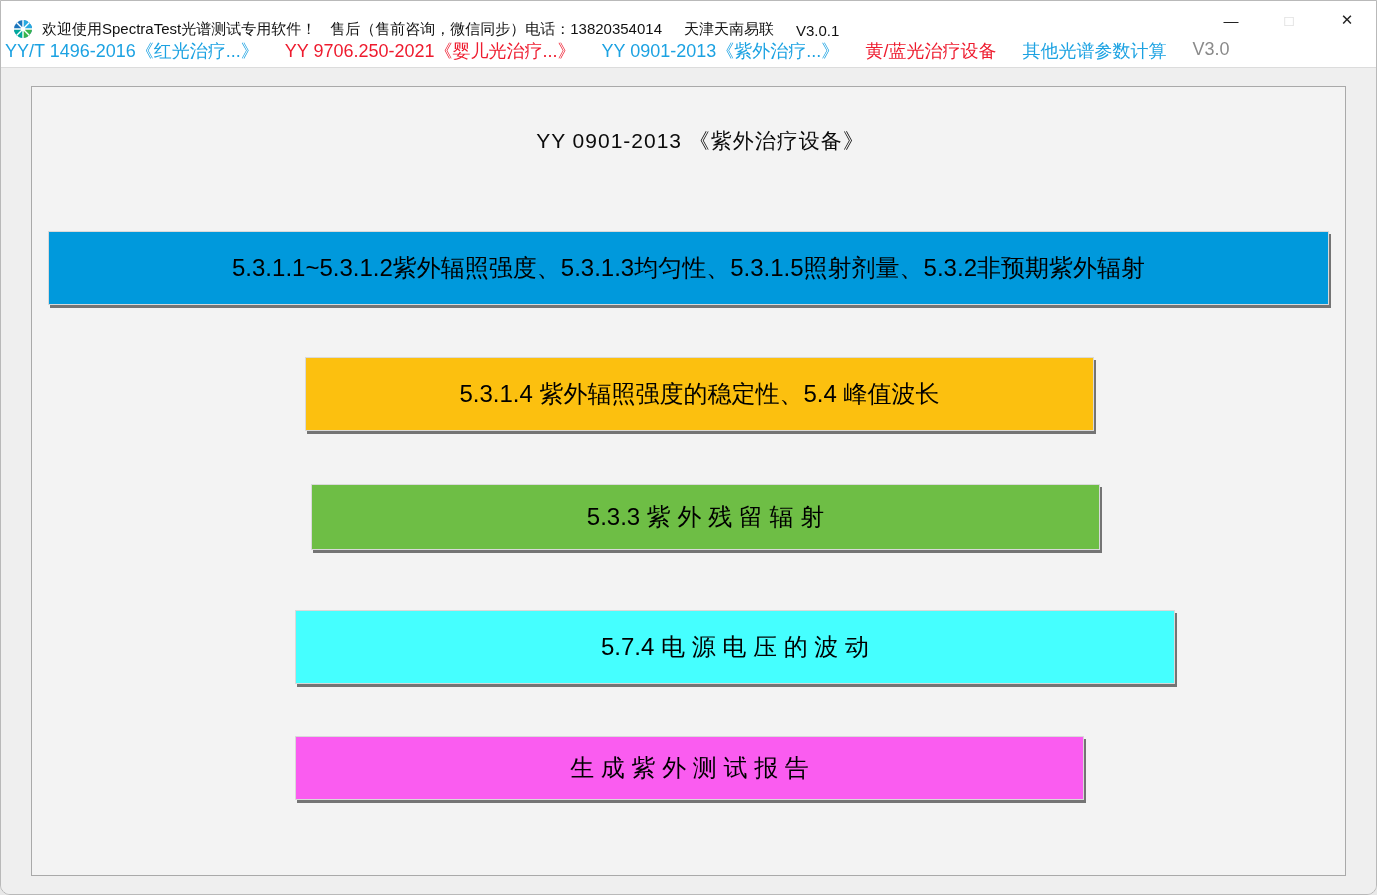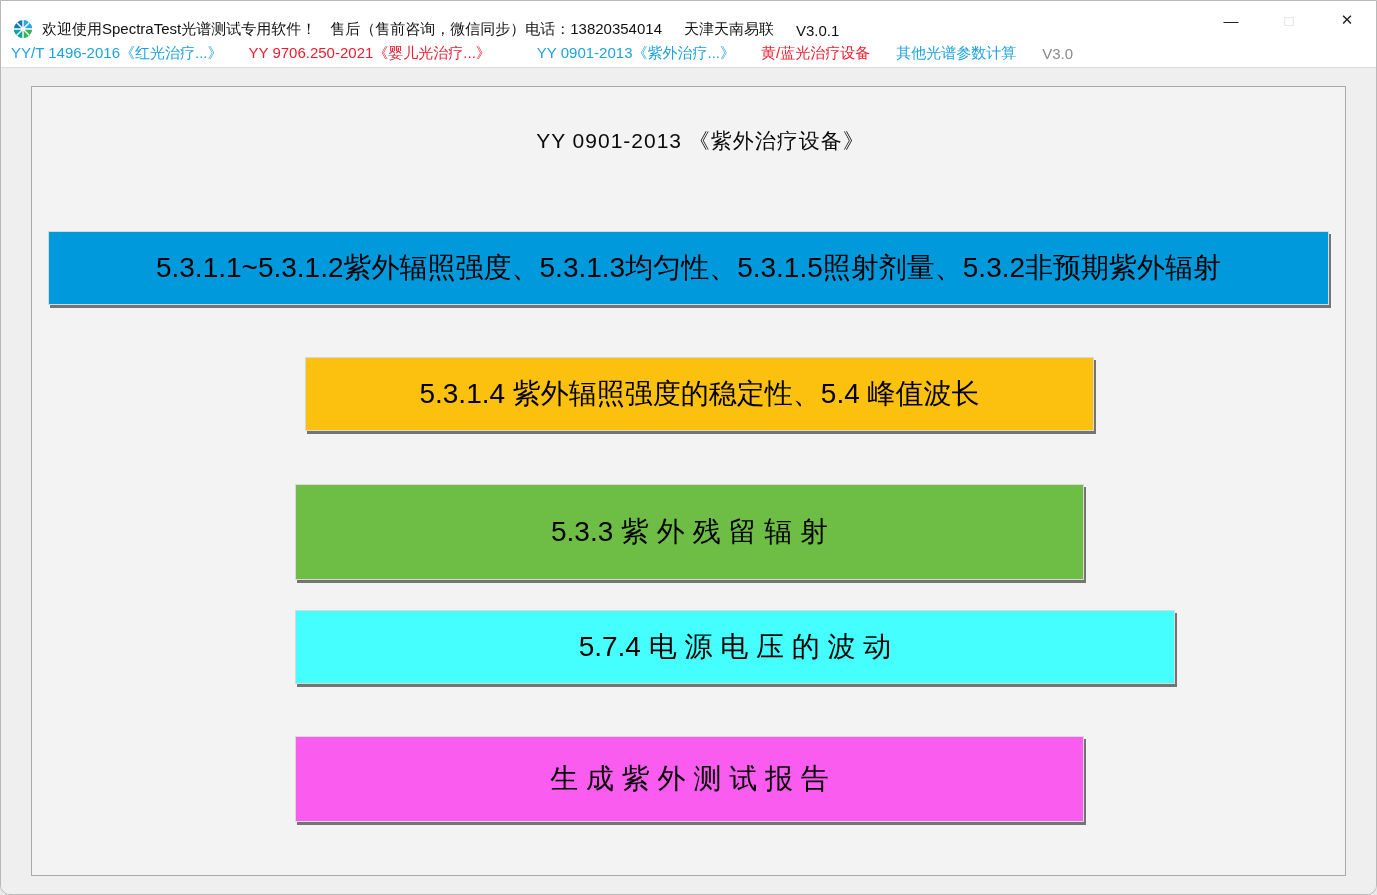--- a/index.html
+++ b/index.html
@@ -41,23 +41,23 @@
     font-size: 15px; color: #222;
     cursor: pointer;
   }
   .win-btn.maximize { color: #d4d4d4; }
   
   .menubar {
     position: absolute; top: 38px; left: 0; right: 0;
     height: 29px;
     background: #ffffff;
     border-bottom: 1px solid #dcdcdc;
-    display: flex; align-items: center;
-    padding-left: 10px;
-    font-size: 15px;
+    display: flex; align-items: flex-start;
+    padding-left: 4px;
+    font-size: 18px;
     white-space: nowrap;
   }
   .menu-item { margin-right: 26px; cursor: pointer; }
   .menu-item.static { cursor: default; }
   
   .win-body {
     position: absolute; top: 68px; left: 0; right: 0; bottom: 0;
     background: #efefef;
   }
   .panel {
@@ -74,32 +74,32 @@
     font-size: 21px;
     font-weight: 400;
     color: #0a0a0a;
     letter-spacing: 1px;
   }
   
   .test-btn {
     position: absolute;
     display: flex; align-items: center; justify-content: center;
     font-family: "Liberation Sans", "DejaVu Sans", sans-serif;
-    font-size: 28px; color: #000;
+    font-size: 24px; color: #000;
     border: 1px solid #d9d9d9;
     box-shadow: 2px 3px 0 0 #747474;
     cursor: pointer;
     text-align: center;
     line-height: 1.2;
   }
   .btn-wide  { left: 16px;  top: 144px; width: 1281px; height: 74px; }
   .btn-row1  { left: 263px; top: 270px; width: 789px;  height: 74px; margin-left: 10px; }
-  .btn-row2  { left: 263px; top: 397px; width: 789px;  height: 96px; }
+  .btn-row2  { left: 279px; top: 397px; width: 789px;  height: 66px; }
   .btn-row3  { left: 263px; top: 523px; width: 880px;  height: 74px; }
-  .btn-row4  { left: 263px; top: 649px; width: 789px;  height: 86px; }
+  .btn-row4  { left: 263px; top: 649px; width: 789px;  height: 64px; }
 </style>
 </head>
 <body>
 
 <div class="window">
 
   <div class="titlebar">
     <svg class="app-icon" viewBox="0 0 20 20">
       <circle cx="10" cy="10" r="9" fill="#1b75bc"></circle>
       <path d="M10 1 A9 9 0 0 1 19 10 L10 10 Z" fill="#27aae1"></path>
@@ -116,21 +116,21 @@
     <div class="win-controls">
       <div class="win-btn minimize">—</div>
       <div class="win-btn maximize">□</div>
       <div class="win-btn close">✕</div>
     </div>
   </div>
 
   <div class="menubar">
     <span class="menu-item" style="color: rgb(28, 162, 226);">YY/T 1496-2016《红光治疗...》</span>
     <span class="menu-item" style="color: rgb(238, 27, 46);">YY 9706.250-2021《婴儿光治疗...》</span>
-    <span class="menu-item" style="color: rgb(28, 162, 226); margin-left: 20px;">YY 0901-2013《紫外治疗...》</span>
+    <span class="menu-item" style="color: rgb(28, 162, 226);">YY 0901-2013《紫外治疗...》</span>
     <span class="menu-item" style="color: rgb(238, 27, 46);">黄/蓝光治疗设备</span>
     <span class="menu-item" style="color: rgb(28, 162, 226);">其他光谱参数计算</span>
     <span class="menu-item static" style="color: rgb(138, 138, 138);">V3.0</span>
   </div>
 
   <div class="win-body">
     <div class="panel">
 
       <div class="page-title">YY 0901-2013 《紫外治疗设备》</div>
 

